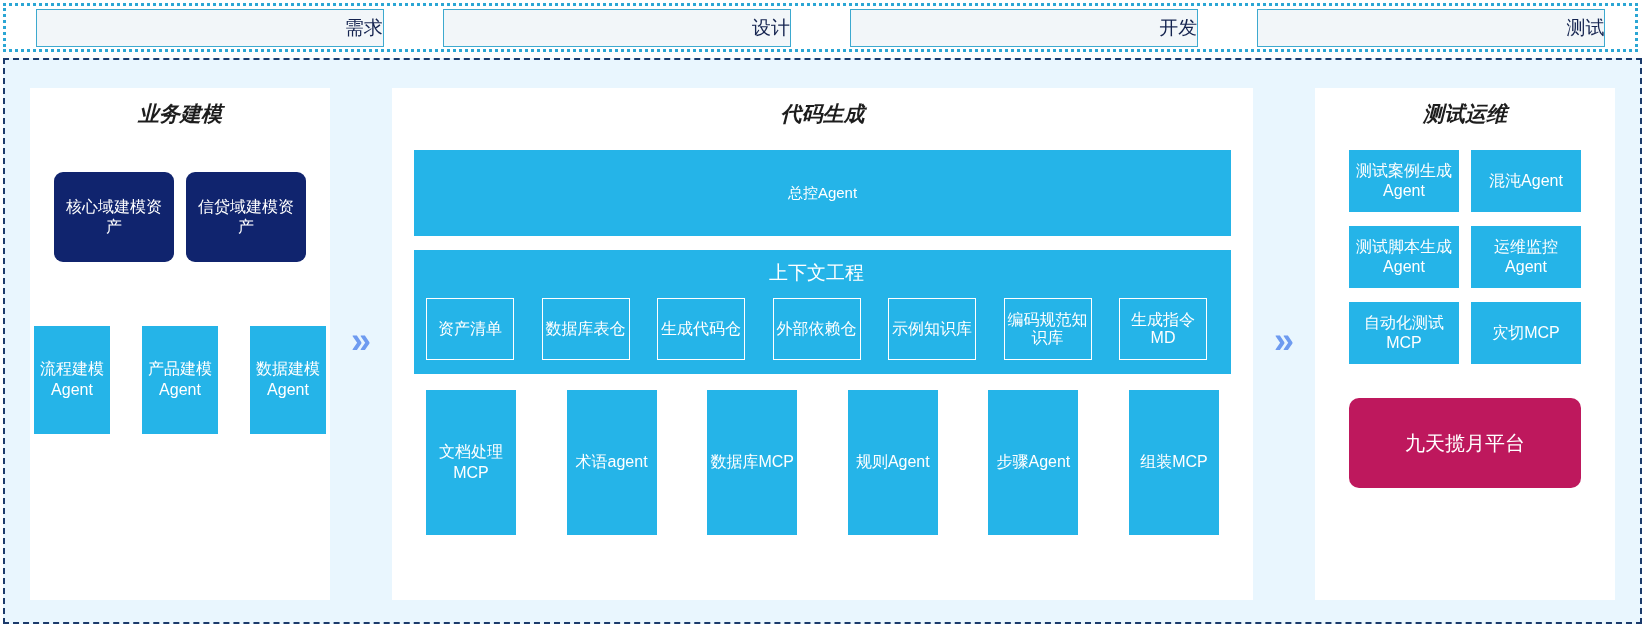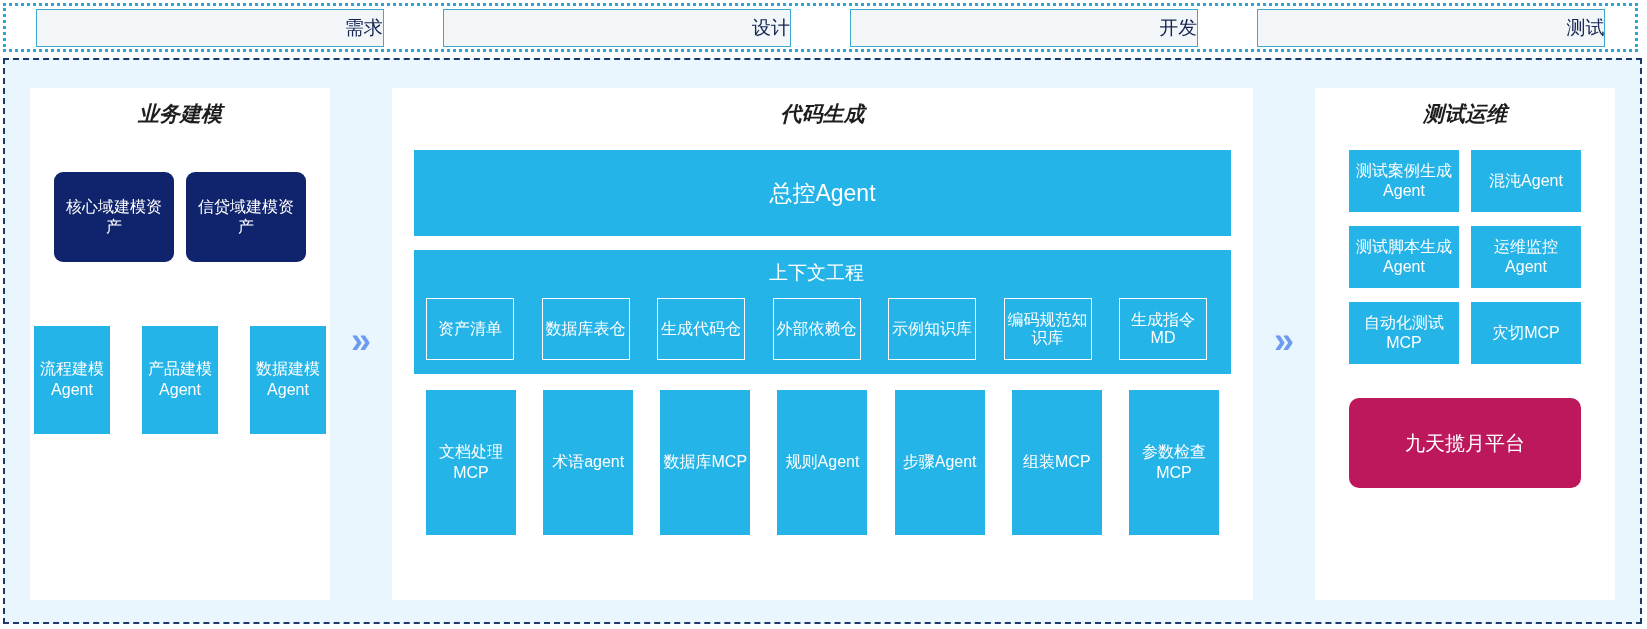--- a/index.html
+++ b/index.html
@@ -94,21 +94,21 @@
 
   
   .center-panel{
     flex:1;margin:28px 0 22px 0;
     display:flex;flex-direction:column;
   }
   .center-inner{padding:0 22px 0 22px;}
   .master-agent{
     margin-top:22px;height:86px;
     background:#25b4e8;
-    color:#ffffff;font-size:23px;
+    color:#ffffff;font-size:15px;
     display:flex;align-items:center;justify-content:center;
   }
   .ctx-block{
     margin-top:14px;
     background:#25b4e8;
     padding:10px 12px 14px 0;
   }
   .ctx-title{
     text-align:center;color:#ffffff;font-size:19px;
     margin-bottom:12px;
@@ -259,23 +259,20 @@
           </div>
           <div class="mcp-box">
             <span>规则Agent</span>
           </div>
           <div class="mcp-box">
             <span>步骤Agent</span>
           </div>
           <div class="mcp-box">
             <span>组装MCP</span>
           </div>
-          <div class="mcp-box">
-            <span>参数检查MCP</span>
-          </div>
         </div>
 
       </div>
     </div>
 
     <div class="chev">»</div>
 
     <div class="panel right-panel">
       <div class="panel-title">测试运维</div>
 

